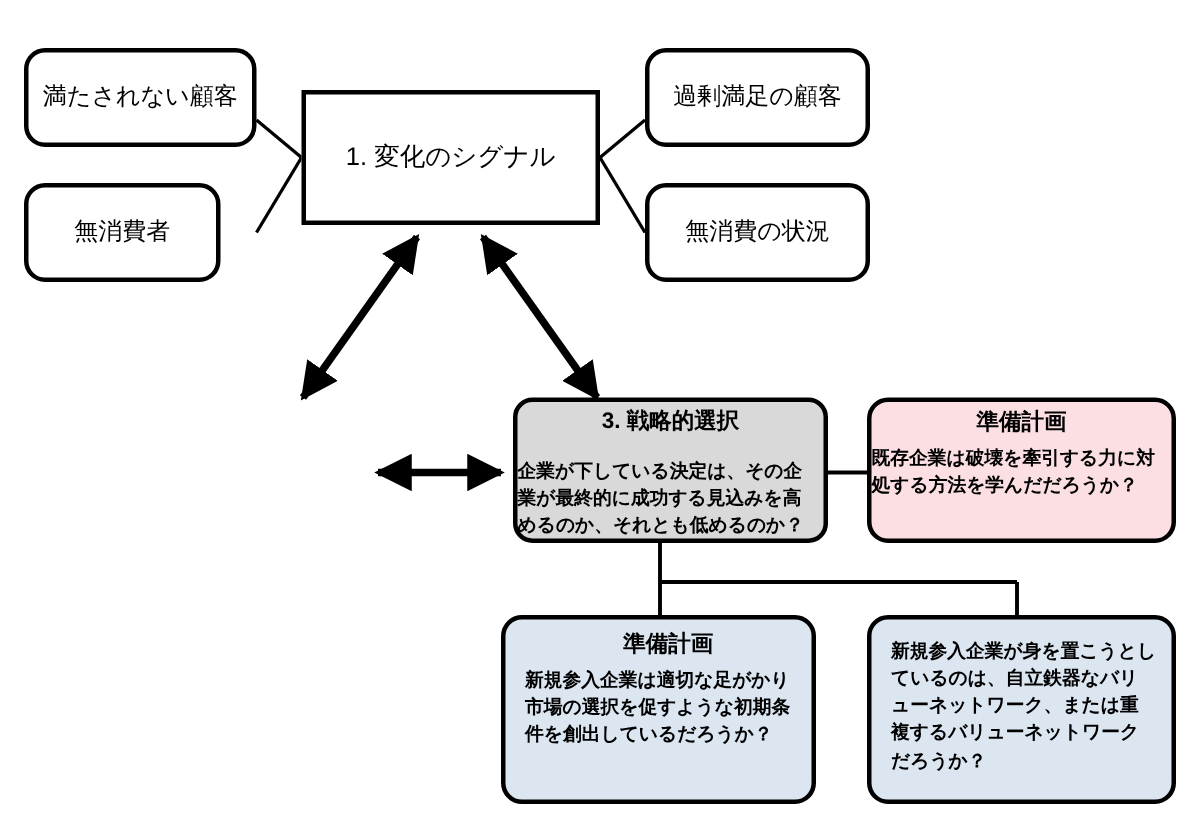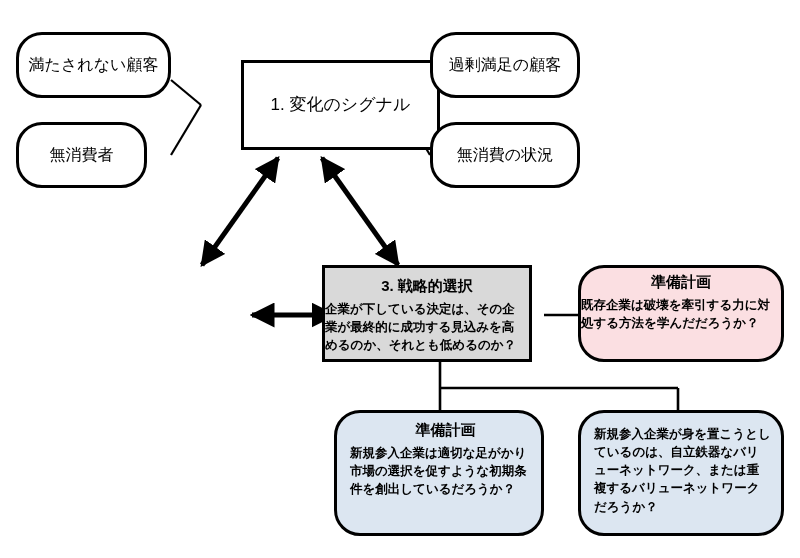--- a/index.html
+++ b/index.html
@@ -32,21 +32,21 @@
     box-sizing: border-box;
     border: 3px solid #000000;
     background: #ffffff;
     display: flex;
     flex-direction: column;
     align-items: center;
     justify-content: center;
     z-index: 2;
   }
   .node.rounded {
-    border-radius: 26px;
+    border-radius: 14px;
   }
   .node.sharp {
     border-radius: 0;
   }
   .node-title {
     font-size: 15px;
     font-weight: bold;
     color: #000000;
     text-align: center;
     line-height: 1.25;
@@ -124,34 +124,34 @@
   </svg>
 
   <div class="node rounded fill-white" style="left:16px; top:32px; width:155px; height:66px;">
     <div class="node-title plain">満たされない顧客</div>
   </div>
 
   <div class="node rounded fill-white" style="left:16px; top:122px; width:131px; height:66px;">
     <div class="node-title plain">無消費者</div>
   </div>
 
-  <div class="node sharp fill-white" style="left:201px; top:60px; width:199px; height:90px;margin-left:40px;">
+  <div class="node sharp fill-white" style="left:201px; top:60px; width:199px; height:90px;">
     <div class="node-title plain" style="font-size:17px;">1. 変化のシグナル</div>
   </div>
 
   <div class="node rounded fill-white" style="left:430px; top:122px; width:150px; height:66px;">
     <div class="node-title plain">無消費の状況</div>
   </div>
 
   <div class="node rounded fill-white" style="left:430px; top:32px; width:150px; height:66px;">
     <div class="node-title plain">過剰満足の顧客</div>
   </div>
 
 
-  <div class="node sharp fill-gray" style="left:322px; top:265px; width:210px; height:97px; justify-content:center; padding-top:4px;">
+  <div class="node sharp fill-gray" style="left:342px; top:265px; width:210px; height:97px; justify-content:space-between; padding-top:4px;border-radius:13px;">
     <div class="node-title">3. 戦略的選択</div>
     <div class="node-body">企業が下している決定は、その企業が最終的に成功する見込みを高めるのか、それとも低めるのか？</div>
   </div>
 
   <div class="node rounded fill-pink" style="left:578px; top:265px; width:206px; height:97px; justify-content:flex-start; padding-top:5px;">
     <div class="node-title">準備計画</div>
     <div class="node-body">既存企業は破壊を牽引する力に対処する方法を学んだだろうか？</div>
   </div>
 
   <div class="node rounded fill-blue" style="left:334px; top:410px; width:210px; height:126px; justify-content:flex-start; padding-top:8px;">

